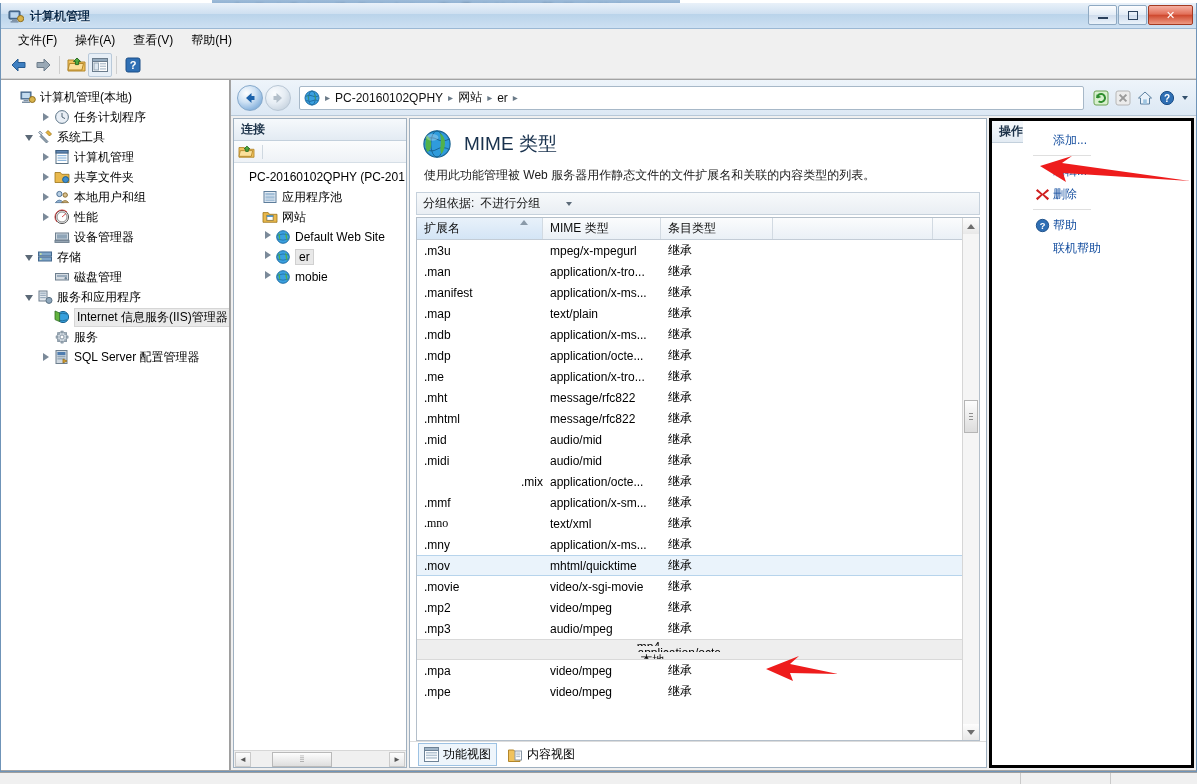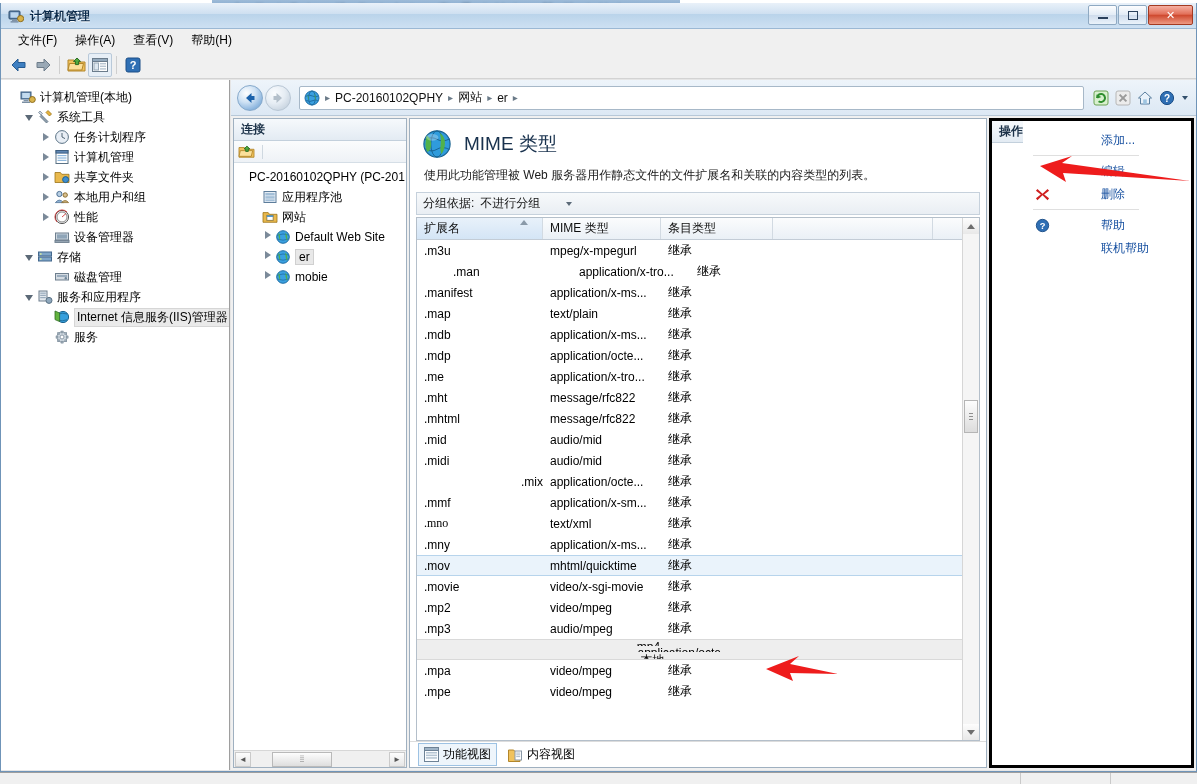--- a/index.html
+++ b/index.html
@@ -31,21 +31,21 @@
   }
   .bg-strip {
     position: absolute; left: 0; top: 22px; width: 1197px; height: 8px;
     background: linear-gradient(180deg,#8fb0d2 0%, #b9cfe6 60%, #d5e3f2 100%);
     filter: blur(2px); opacity:.9;
   }
 
   
   .win {
     position: absolute; left: 0; top: 3px; width: 1197px; height: 769px;
-    background: #e5e5e5;
+    background: #a3a3a3;
     border: 1px solid #6f94b8;
     border-top: none;
   }
   .titlebar {
     position: relative; height: 26px;
     background: linear-gradient(180deg,#e9f1f9 0%, #cfe0f1 42%, #b9d3ea 43%, #cde0f2 100%);
     border-bottom: 1px solid #9bb8d4;
   }
   .title-ico {
     position: absolute; left: 7px; top: 5px; width: 16px; height: 16px;
@@ -208,21 +208,21 @@
   .vtab { display:flex; align-items:center; font-size:12px; color:#000; padding:2px 5px; }
   .vtab.active { border:1px solid #9dc2e3; background:#eef5fb; }
   .vtab .vi { width:15px;height:15px;margin-right:4px; }
 
   
   .actions { width:205px; background:#ffffff; border:3px solid #000000;
              display:flex; flex-direction:row; min-height:0;text-align:right;}
   .act-list { padding:8px 0 0 0; }
   .act-item { height:23px; display:flex; align-items:center; padding-left:10px; font-size:12px; }
   .act-item .ai { width:18px; height:16px; margin-right:2px; display:flex;align-items:center;justify-content:center;}
-  .act-link { color:#1750a0;margin-left:48px; }
+  .act-link { color:#1750a0; }
   .act-sep { height:1px; background:#dfdfdf; margin:3px 10px 4px 10px; }
 
   
   .statusbar {
     position:absolute; left:0; top:772px; width:1197px; height:12px;
     background:#f0f0f0; border-top:1px solid #9e9e9e;
   }
   .statusbar .seg { position:absolute; top:0; bottom:0; width:1px; background:#c9c9c9; }
 
   
@@ -313,40 +313,40 @@
             <span class="exp"></span>
             <span class="ic"><svg viewBox="0 0 16 16" width="16" height="16">
                 <rect x="1" y="3" width="10" height="7" fill="#6e8fb2" stroke="#3d5e80"></rect>
                 <rect x="2.2" y="4" width="7.6" height="5" fill="#c3dbef"></rect>
                 <rect x="3.6" y="11" width="5" height="1.3" fill="#7f93a8"></rect>
                 <rect x="2" y="12.6" width="8" height="1.3" fill="#6d839a"></rect>
                 <circle cx="12.3" cy="10.5" r="3" fill="#d9b44d" stroke="#8e6d1d"></circle>
               </svg></span>
             <span class="lbl">计算机管理(本地)</span>
           </div>
+          <div class="tnode" style="padding-left: 40px; margin-top: 0px;">
+            <span class="exp">
+              <span class="tri tri-closed"></span>
+            </span>
+            <span class="ic"><svg viewBox="0 0 16 16" width="16" height="16">
+                <circle cx="8" cy="8" r="6.4" fill="#e8eef5" stroke="#5a7285"></circle>
+                <path d="M8 4 L8 8 L11 9.6" fill="none" stroke="#2d4557" stroke-width=".8"></path>
+              </svg></span>
+            <span class="lbl">任务计划程序</span>
+          </div>
           <div class="tnode" style="padding-left: 23px; margin-top: 0px;">
             <span class="exp">
               <span class="tri tri-open"></span>
             </span>
             <span class="ic"><svg viewBox="0 0 16 16" width="16" height="16">
                 <path d="M3 2 L5.5 4.5 L4 6 L1.5 3.5 Z" fill="#c9d4de" stroke="#7b8c9c" stroke-width=".8"></path>
                 <path d="M4.5 6 L11 12.5 L9.5 14 L3 7.5 Z" fill="#8e9fae" stroke="#5f7180" stroke-width=".8"></path>
                 <path d="M11 1.5 L14.5 5 L12.5 7 L9 3.5 Z" fill="#e7b43c" stroke="#9c7418" stroke-width=".8"></path>
               </svg></span>
             <span class="lbl">系统工具</span>
-          </div>
-          <div class="tnode" style="padding-left: 40px; margin-top: 0px;">
-            <span class="exp">
-              <span class="tri tri-closed"></span>
-            </span>
-            <span class="ic"><svg viewBox="0 0 16 16" width="16" height="16">
-                <circle cx="8" cy="8" r="6.4" fill="#e8eef5" stroke="#5a7285"></circle>
-                <path d="M8 4 L8 8 L11 9.6" fill="none" stroke="#2d4557" stroke-width=".8"></path>
-              </svg></span>
-            <span class="lbl">任务计划程序</span>
           </div>
           <div class="tnode" style="padding-left: 40px; margin-top: 0px;">
             <span class="exp">
               <span class="tri tri-closed"></span>
             </span>
             <span class="ic"><svg viewBox="0 0 16 16" width="16" height="16">
                 <rect x="2" y="1.5" width="12" height="13" fill="#ffffff" stroke="#5a7285"></rect>
                 <rect x="2" y="1.5" width="12" height="2.6" fill="#5f87b4" stroke="#3d5e80"></rect>
                 <rect x="3.5" y="6" width="9" height="1.2" fill="#8fb8dd"></rect>
                 <rect x="3.5" y="8.4" width="9" height="1.2" fill="#8fb8dd"></rect>
@@ -449,20 +449,33 @@
                 <rect x="10.906244584051393" y="10.906244584051391" width="1.6" height="1.6" fill="#cfd8e0" stroke="#8a99a6"></rect>
                 <rect x="7.3" y="12.399999999999999" width="1.6" height="1.6" fill="#cfd8e0" stroke="#8a99a6"></rect>
                 <rect x="3.693755415948608" y="10.906244584051393" width="1.6" height="1.6" fill="#cfd8e0" stroke="#8a99a6"></rect>
                 <rect x="2.2" y="7.300000000000001" width="1.6" height="1.6" fill="#cfd8e0" stroke="#8a99a6"></rect>
                 <rect x="3.693755415948607" y="3.693755415948608" width="1.6" height="1.6" fill="#cfd8e0" stroke="#8a99a6"></rect>
                 <rect x="7.299999999999999" y="2.2" width="1.6" height="1.6" fill="#cfd8e0" stroke="#8a99a6"></rect>
                 <rect x="10.906244584051391" y="3.693755415948607" width="1.6" height="1.6" fill="#cfd8e0" stroke="#8a99a6"></rect>
                 <circle cx="8" cy="8" r="2" fill="#ffffff" stroke="#8a99a6"></circle>
               </svg></span>
             <span class="lbl">服务</span>
+          </div>
+          <div class="tnode" style="padding-left: 40px; margin-top: 0px;">
+            <span class="exp">
+              <span class="tri tri-closed"></span>
+            </span>
+            <span class="ic"><svg viewBox="0 0 16 16" width="16" height="16">
+                <rect x="2" y="1.5" width="11" height="13" fill="#cfd8e0" stroke="#6e7f8e"></rect>
+                <rect x="3.4" y="3" width="8" height="3.2" fill="#4f7db0"></rect>
+                <rect x="3.4" y="7" width="8" height="1.3" fill="#93a6b7"></rect>
+                <rect x="3.4" y="9.2" width="8" height="1.3" fill="#93a6b7"></rect>
+                <path d="M9 10 l4 2 l-4 2 Z" fill="#d9a32e" stroke="#94691a" stroke-width=".8"></path>
+              </svg></span>
+            <span class="lbl">SQL Server 配置管理器</span>
           </div>
         </div>
 
       <div class="iis">
 
         <div class="addrbar">
           <div class="navbtn back">
             <svg width="14" height="14" viewBox="0 0 14 14">
                 <path d="M8.5 2 L3 7 L8.5 12 L8.5 9 L11.5 9 L11.5 5 L8.5 5 Z" fill="#1c62ab"></path>
               </svg>
@@ -648,21 +661,21 @@
                       <span></span>
                     </div>
                   </div>
                 <div class="grid-rows" id="gridRows">
                     <div class="grow">
                       <div class="gcell" style="width: 126px;">.m3u</div>
                       <div class="gcell" style="width: 118px;">mpeg/x-mpegurl</div>
                       <div class="gcell" style="width: 112px;">继承</div>
                     </div>
                     <div class="grow">
-                      <div class="gcell" style="width: 126px; margin-left: 29px;">.man</div>
+                      <div class="gcell" style="width: 126px;">.man</div>
                       <div class="gcell" style="width: 118px;">application/x-tro...</div>
                       <div class="gcell" style="width: 112px;">继承</div>
                     </div>
                     <div class="grow">
                       <div class="gcell" style="width: 126px;">.manifest</div>
                       <div class="gcell" style="width: 118px;">application/x-ms...</div>
                       <div class="gcell" style="width: 112px;">继承</div>
                     </div>
                     <div class="grow">
                       <div class="gcell" style="width: 126px;">.map</div>

